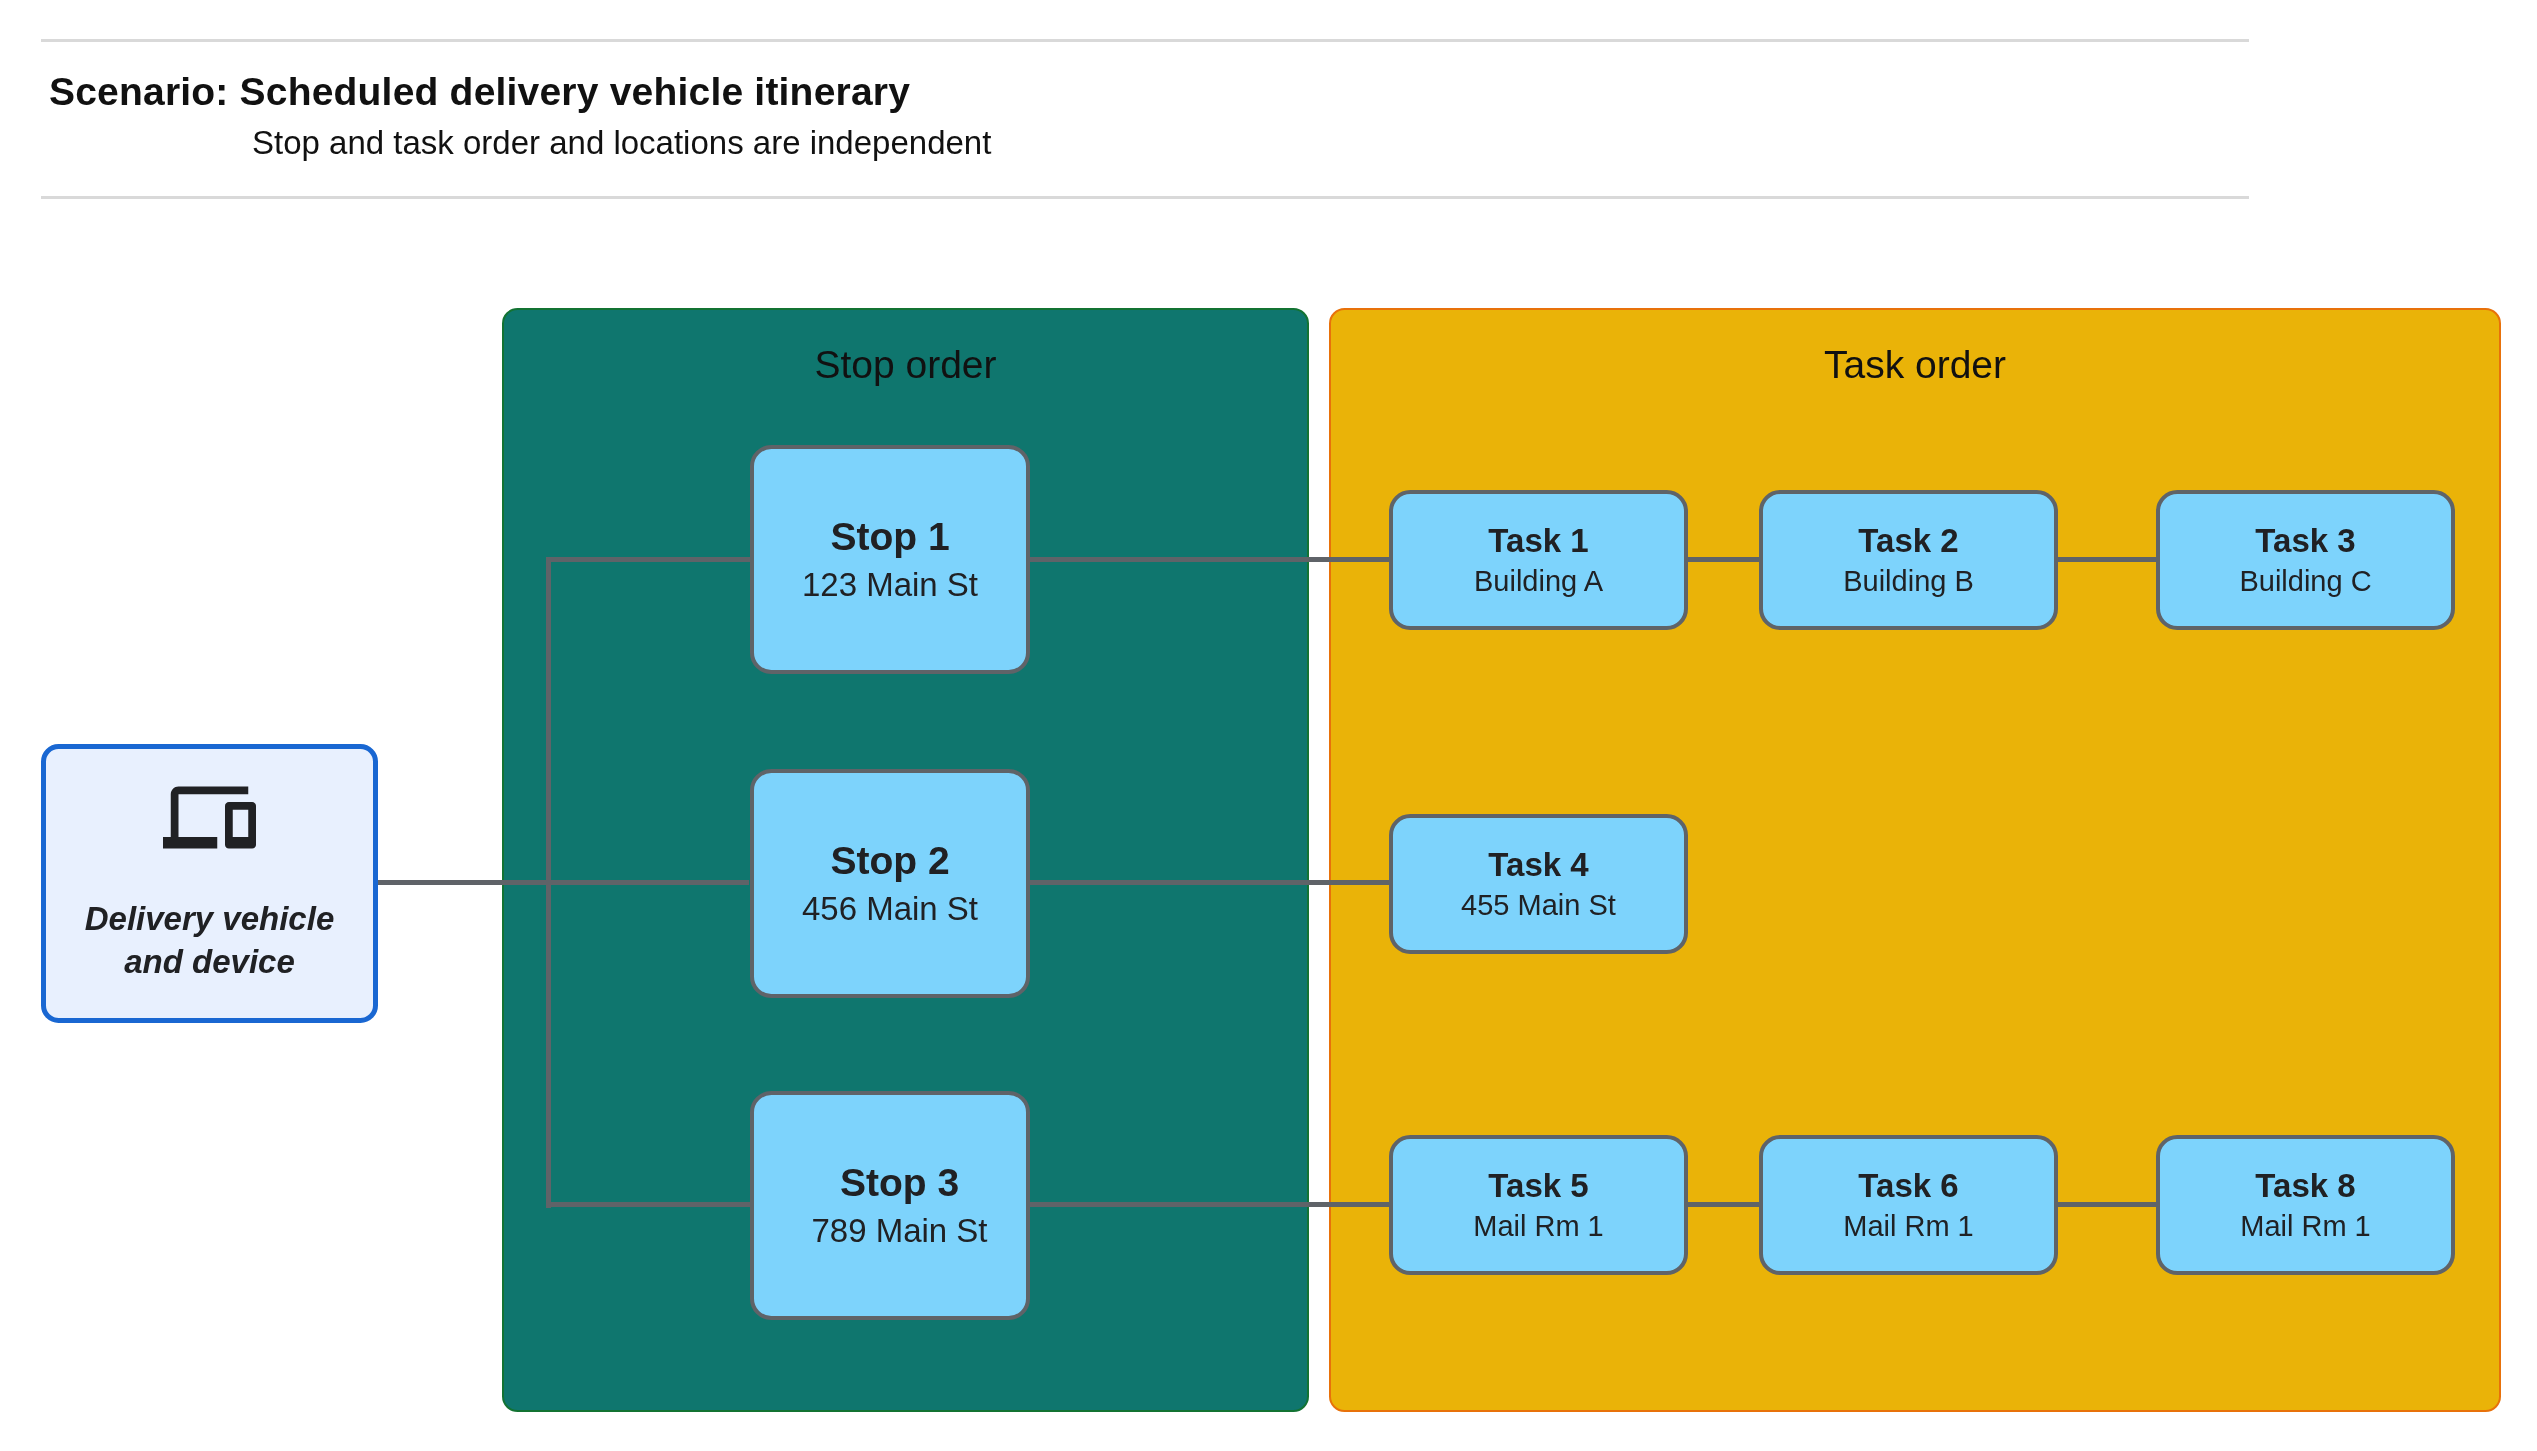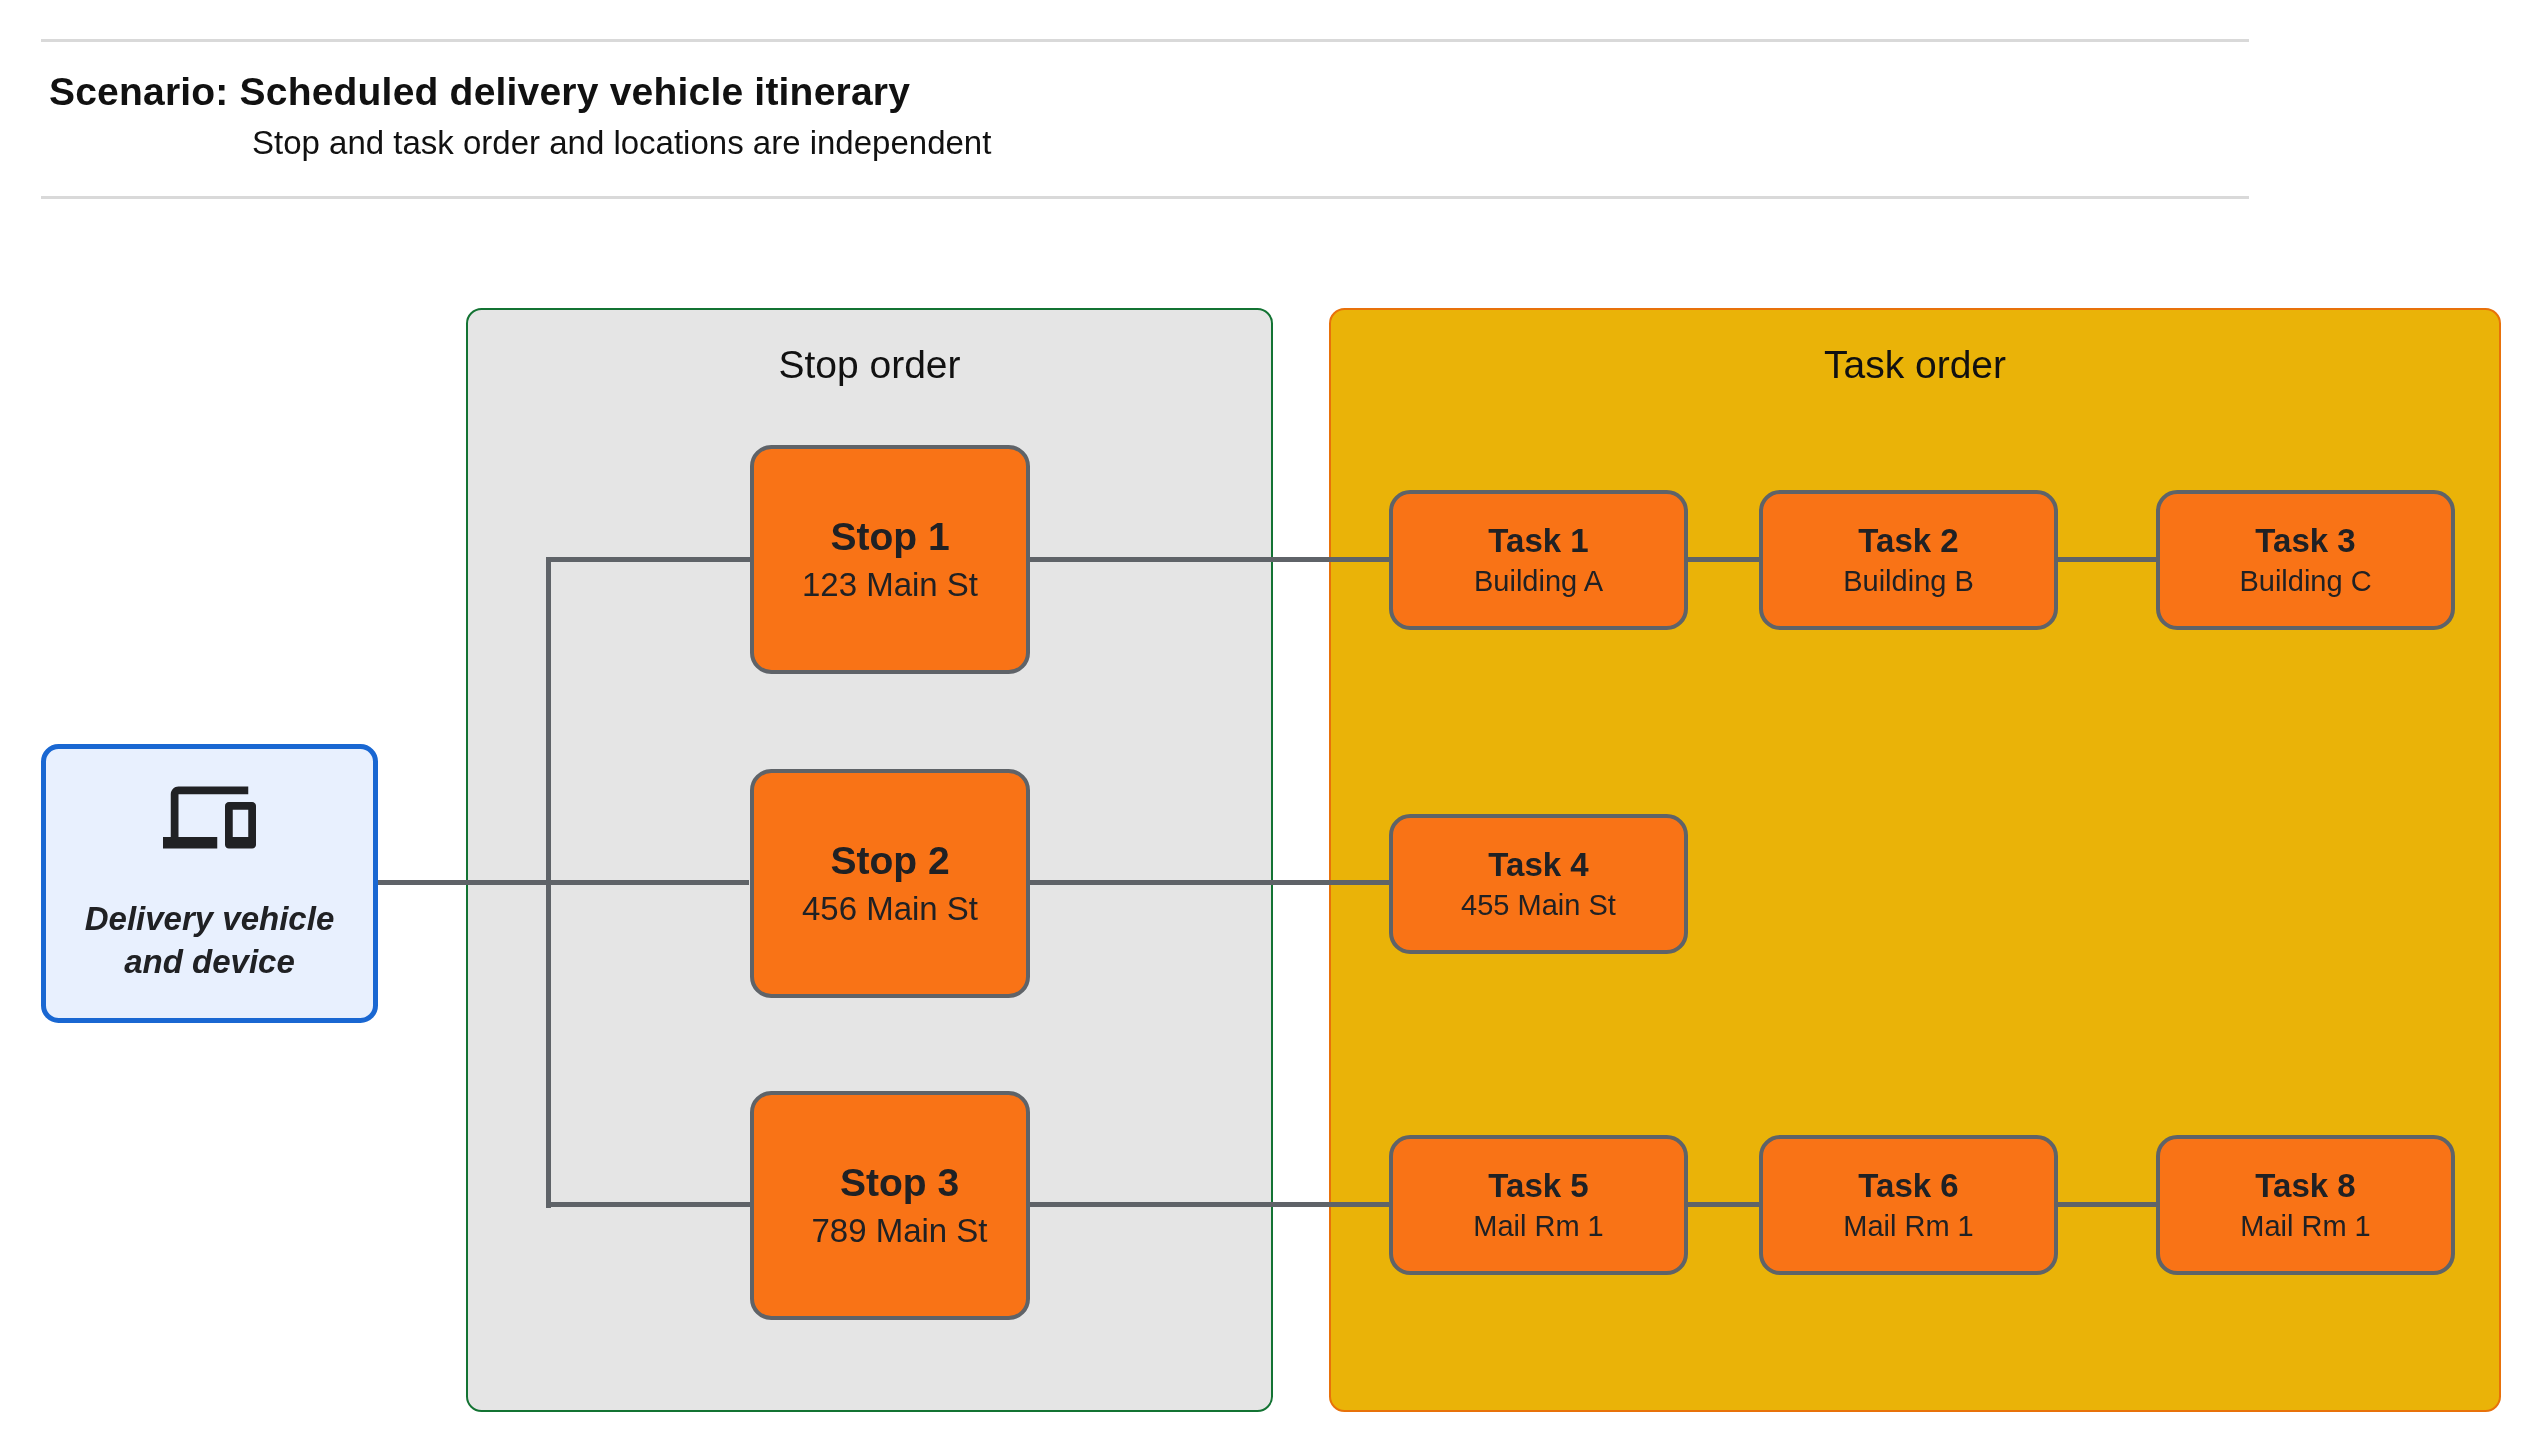--- a/index.html
+++ b/index.html
@@ -22,34 +22,34 @@
   #page-subtitle{
     position:absolute;left:252px;top:124px;
     font-size:33px;font-weight:400;color:#111111;white-space:nowrap;
   }
 
   .panel{
     position:absolute;top:308px;height:1104px;
     border-radius:15.5px;box-sizing:border-box;
   }
   #panel-stop-order{
-    left:466px;width:807px;
-    background:#e5e5e5;border:2.9px solid #137333;
+    left:502px;width:807px;
+    background:#0f766e;border:2.9px solid #137333;
   }
   #panel-task-order{
     left:1329px;width:1172px;
     background:#eab308;border:2.9px solid #E8710A;
   }
   .panel-title{
     position:absolute;top:33px;left:0;right:0;
     text-align:center;font-size:39px;font-weight:400;color:#111111;
   }
 
   .node{
-    position:absolute;background:#f97316;
+    position:absolute;background:#7dd3fc;
     border:4.8px solid #5F6368;border-radius:21.3px;
     box-sizing:border-box;
     display:flex;flex-direction:column;align-items:center;justify-content:center;
     z-index:3;
   }
   .node .node-title{font-weight:700;}
   .stop-node{left:750px;width:280px;height:229px;}
   .stop-node .node-title{font-size:39px;line-height:50px;}
   .stop-node .node-subtitle{font-size:33px;line-height:45px;}
   #stop-1{top:445px;}

